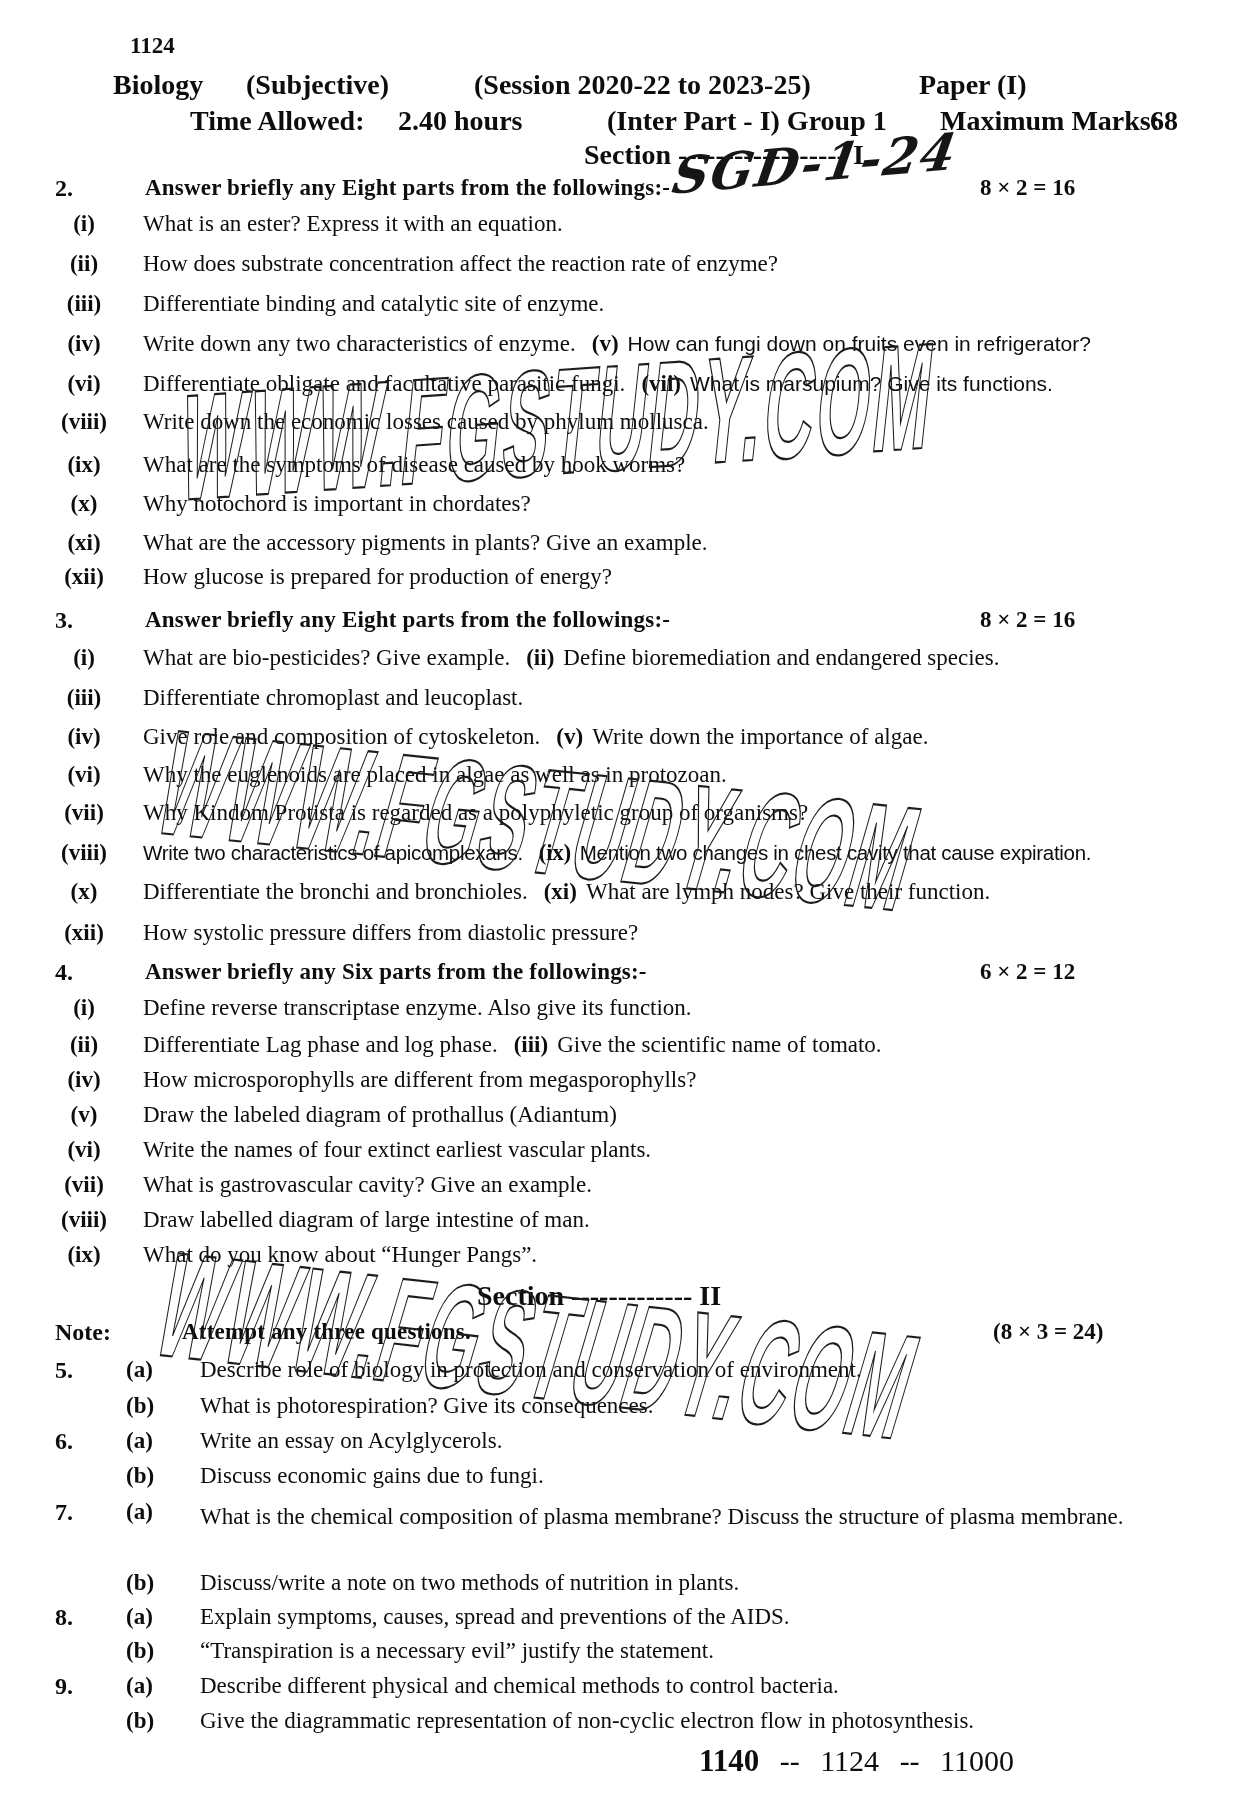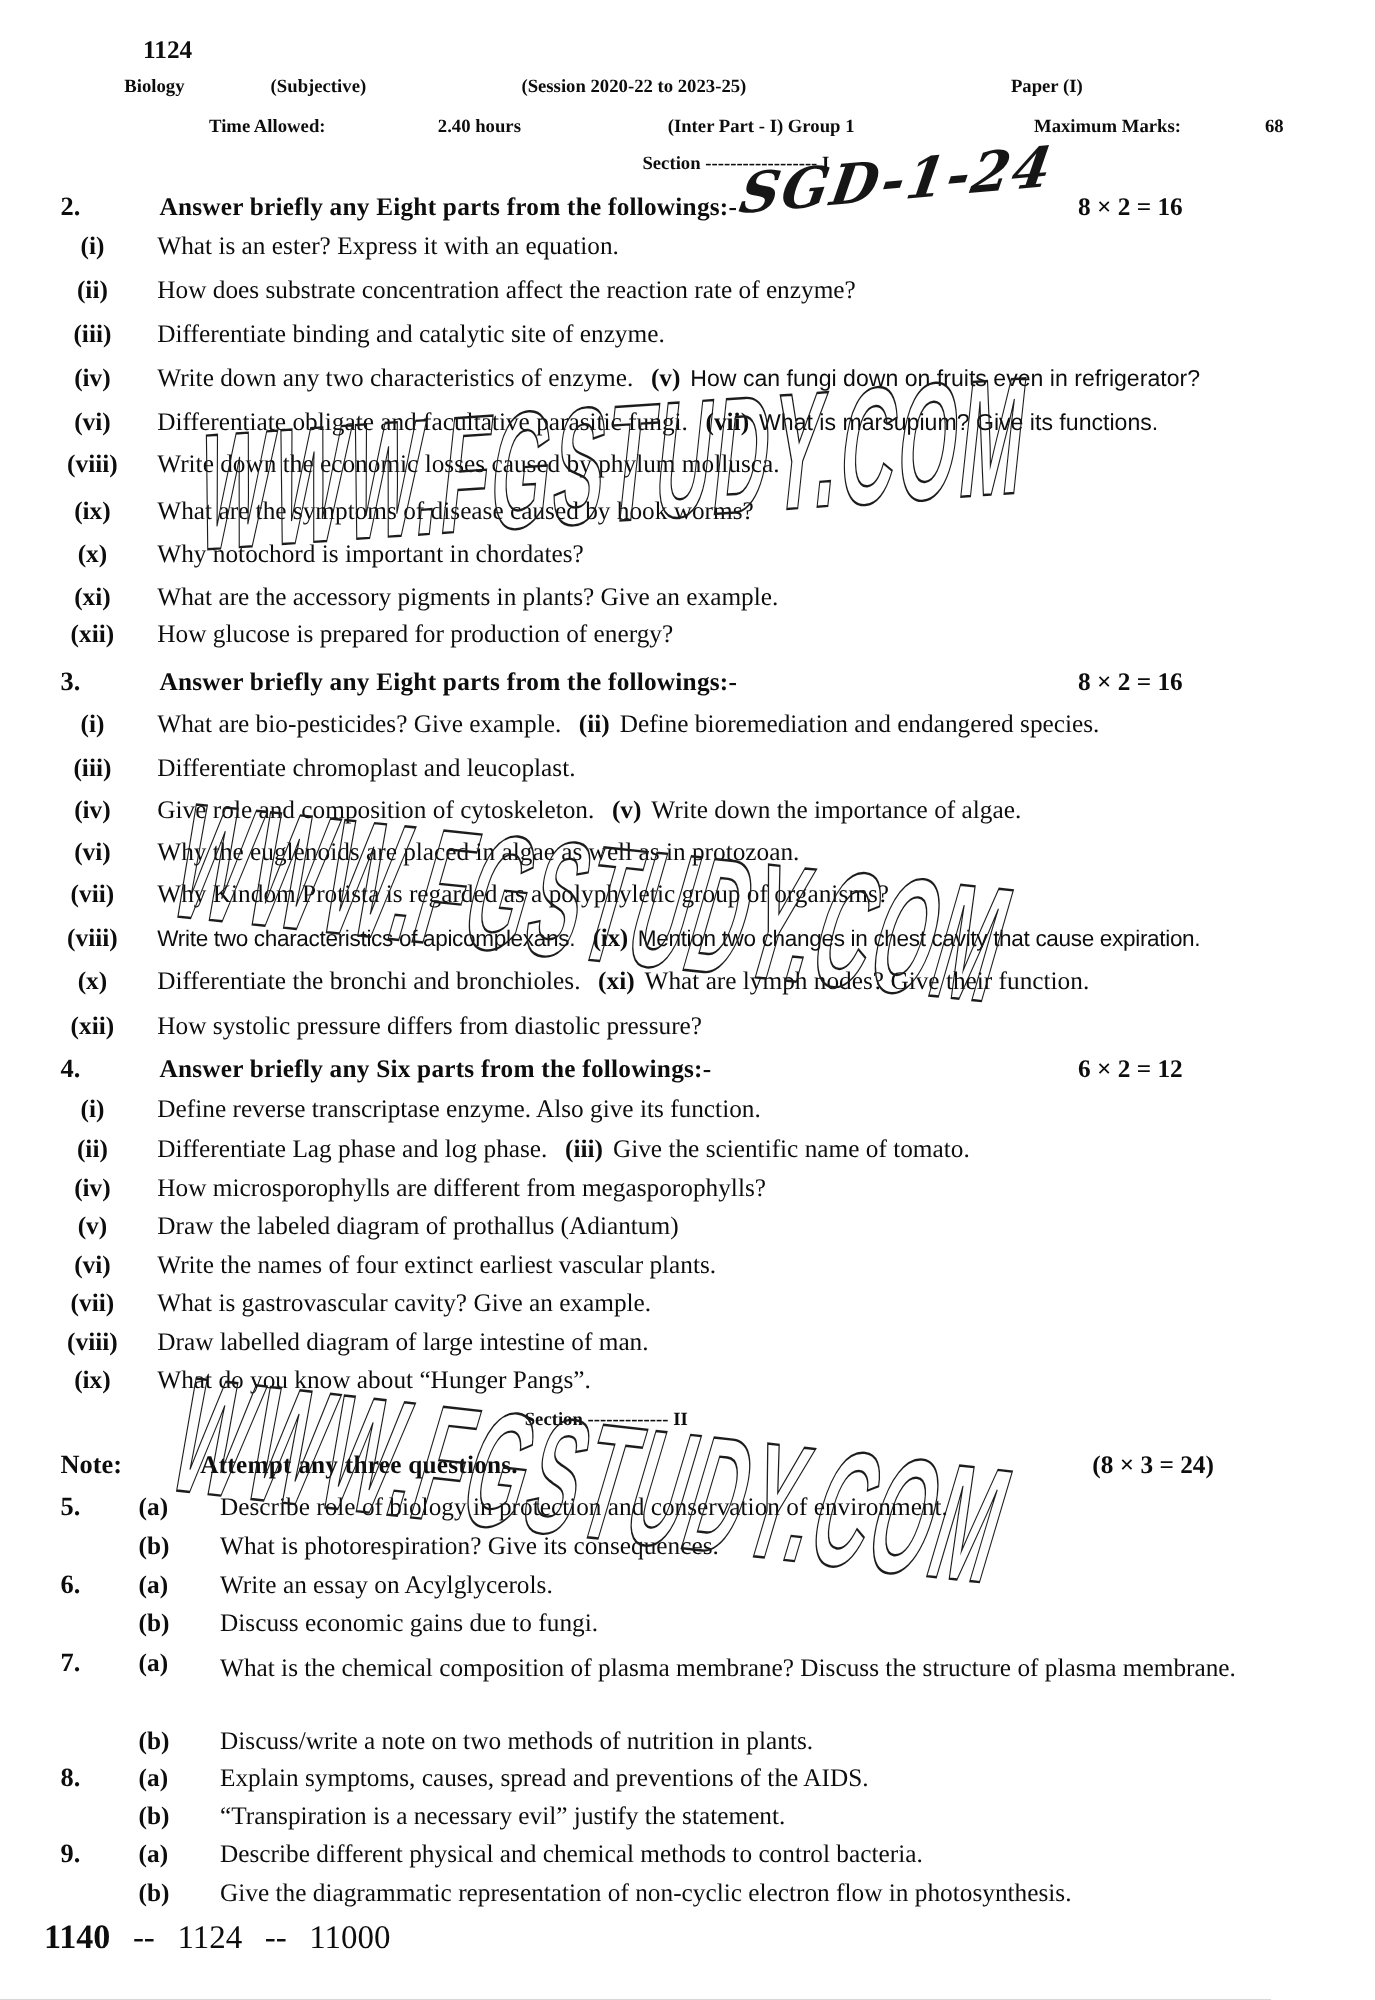--- a/index.html
+++ b/index.html
@@ -15,21 +15,21 @@
   .inum{font-weight:bold;margin-left:16px;margin-right:9px;font-size:23px;}
   .sans{font-family:"Liberation Sans",sans-serif;font-size:21px;}
   .sansrow .pt{font-family:"Liberation Sans",sans-serif;font-size:20.5px;letter-spacing:-0.3px;}
   .sansrow .inum{font-family:"Liberation Serif",serif;}
   
   .qnum{position:absolute;left:55px;font-weight:bold;font-size:24px;}
   .qtitle{position:absolute;left:145px;font-weight:bold;font-size:23px;letter-spacing:0.2px;text-align:center;}
   .qmarks{position:absolute;left:980px;font-weight:bold;font-size:23px;}
   
   .hdr{position:absolute;white-space:nowrap;font-weight:bold;}
-  .h23{font-size:23px;} .h24{font-size:17px;}
+  .h23{font-size:23px;} .h24{font-size:28px;}
   
   .qn{position:absolute;left:55px;font-weight:bold;font-size:24px;}
   .sub{position:absolute;left:126px;font-weight:bold;font-size:23px;}
   .lt{position:absolute;left:200px;font-size:23px;}
   .wrap{white-space:normal;}
   .wrap .lt{width:950px;line-height:35px;}
   
   .wm{
     position:absolute;white-space:nowrap;z-index:6;
     font-family:"Liberation Sans",sans-serif;font-weight:bold;font-size:150px;
@@ -40,21 +40,21 @@
   .wm2{left:185px;top:708px;transform:rotate(6deg) skewX(-10deg) scale(0.46,1);}
   .wm3{left:185px;top:1230px;transform:rotate(6.5deg) skewX(-10deg) scale(0.46,1);}
   
   .hand{
     position:absolute;left:678px;top:146px;z-index:7;
     font-family:"DejaVu Serif",serif;font-style:italic;font-weight:bold;
     font-size:50px;color:#161616;white-space:nowrap;
     transform:rotate(-5deg) skewX(-14deg);transform-origin:0 0;letter-spacing:2px;
   }
   
-  .footer{position:absolute;left:0;top:1743px;width:1014px;padding-left:40px;box-sizing:border-box;text-align:left;font-size:30px;}
+  .footer{position:absolute;left:0;top:1743px;width:1014px;padding-left:40px;box-sizing:border-box;text-align:right;font-size:30px;}
   .footer .fb{font-weight:bold;font-size:31px;}
   .footer .sep{margin:0 13px;}
 </style>
 </head>
 <body>
 
 <div class="page">
 
   <div class="wm wm1">WWW.FGSTUDY.COM</div>
   <div class="wm wm2">WWW.FGSTUDY.COM</div>

